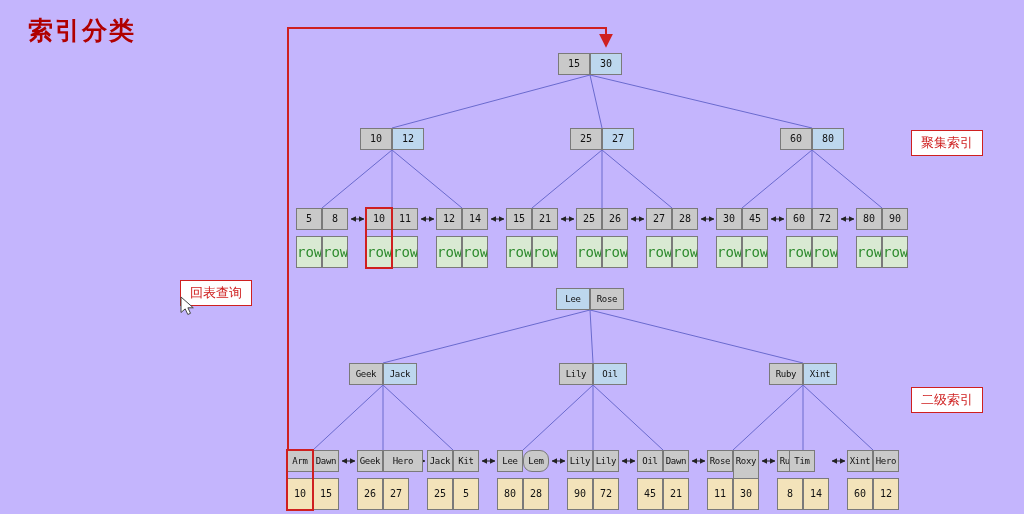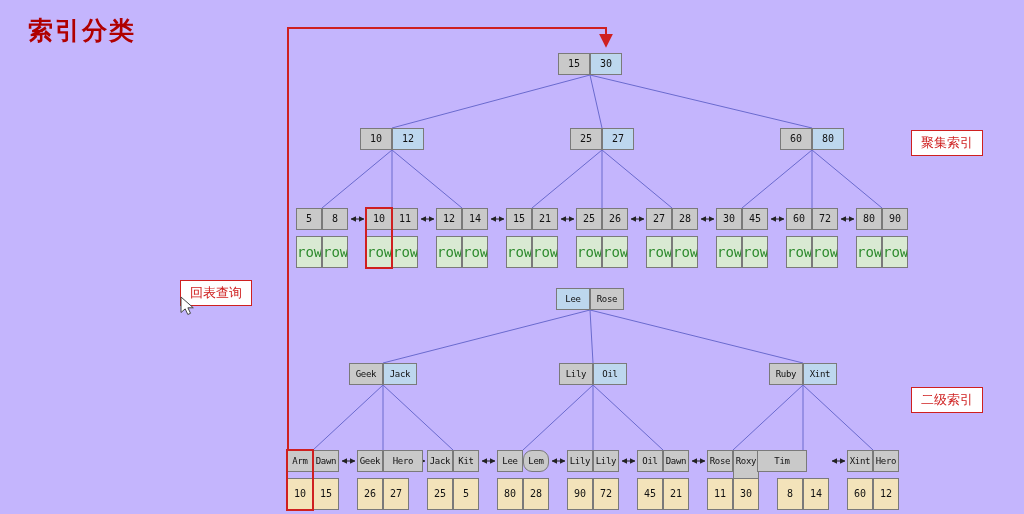--- a/index.html
+++ b/index.html
@@ -158,21 +158,21 @@
       <div class="cell tan" style="left: 593px; top: 478px; width: 26px; height: 32px; line-height: 30px;">72</div>
       <div class="cell name" style="left: 637px; top: 450px; width: 26px; height: 22px; line-height: 20px;">Oil</div>
       <div class="cell name" style="left: 663px; top: 450px; width: 26px; height: 22px; line-height: 20px;">Dawn</div>
       <div class="cell tan" style="left: 637px; top: 478px; width: 26px; height: 32px; line-height: 30px;">45</div>
       <div class="cell tan" style="left: 663px; top: 478px; width: 26px; height: 32px; line-height: 30px;">21</div>
       <div class="cell name" style="left: 707px; top: 450px; width: 26px; height: 22px; line-height: 20px;">Rose</div>
       <div class="cell name" style="left: 733px; top: 450px; width: 26px; height: 34px; line-height: 20px;">Roxy</div>
       <div class="cell tan" style="left: 707px; top: 478px; width: 26px; height: 32px; line-height: 30px;">11</div>
       <div class="cell tan" style="left: 733px; top: 478px; width: 26px; height: 32px; line-height: 30px;">30</div>
       <div class="cell name" style="left: 777px; top: 450px; width: 26px; height: 22px; line-height: 20px;">Ruby</div>
-      <div class="cell name" style="left: 757px; top: 450px; width: 50px; height: 22px; line-height: 20px;">Tim</div>
+      <div class="cell name" style="left: 789px; top: 450px; width: 26px; height: 22px; line-height: 20px;">Tim</div>
       <div class="cell tan" style="left: 777px; top: 478px; width: 26px; height: 32px; line-height: 30px;">8</div>
       <div class="cell tan" style="left: 803px; top: 478px; width: 26px; height: 32px; line-height: 30px;">14</div>
       <div class="cell name" style="left: 847px; top: 450px; width: 26px; height: 22px; line-height: 20px;">Xint</div>
       <div class="cell name" style="left: 873px; top: 450px; width: 26px; height: 22px; line-height: 20px;">Hero</div>
       <div class="cell tan" style="left: 847px; top: 478px; width: 26px; height: 32px; line-height: 30px;">60</div>
       <div class="cell tan" style="left: 873px; top: 478px; width: 26px; height: 32px; line-height: 30px;">12</div>
     </div>
   <svg id="overlay" class="layer" width="1024" height="514">
       <defs>
         <marker id="mr" viewBox="0 0 10 10" refX="8" refY="5" markerWidth="7" markerHeight="7" orient="auto">

